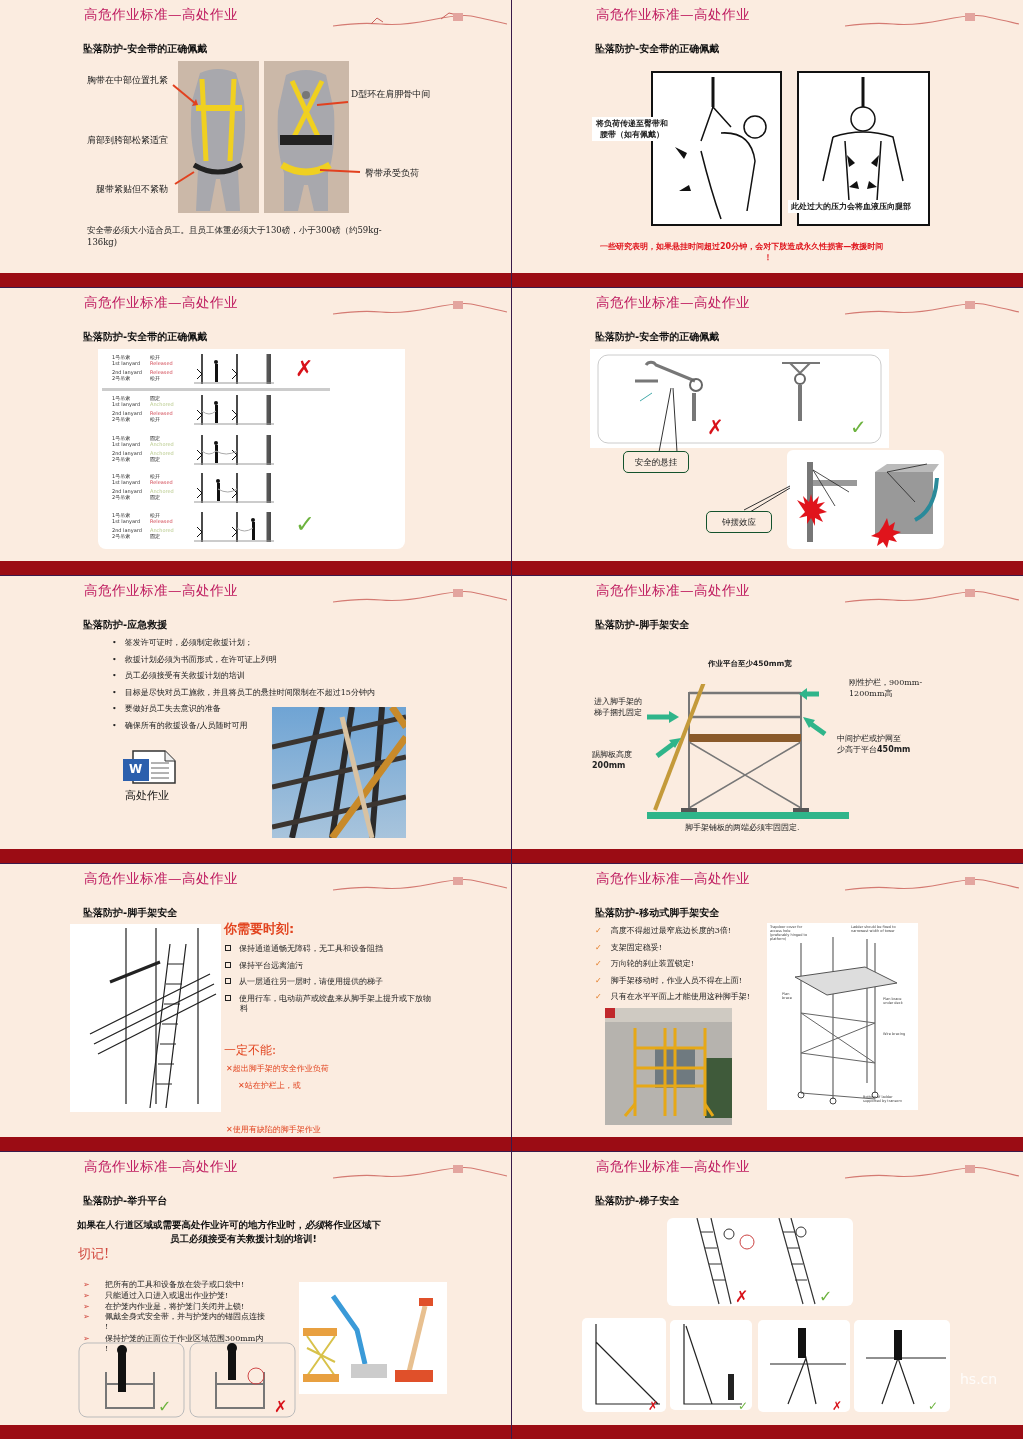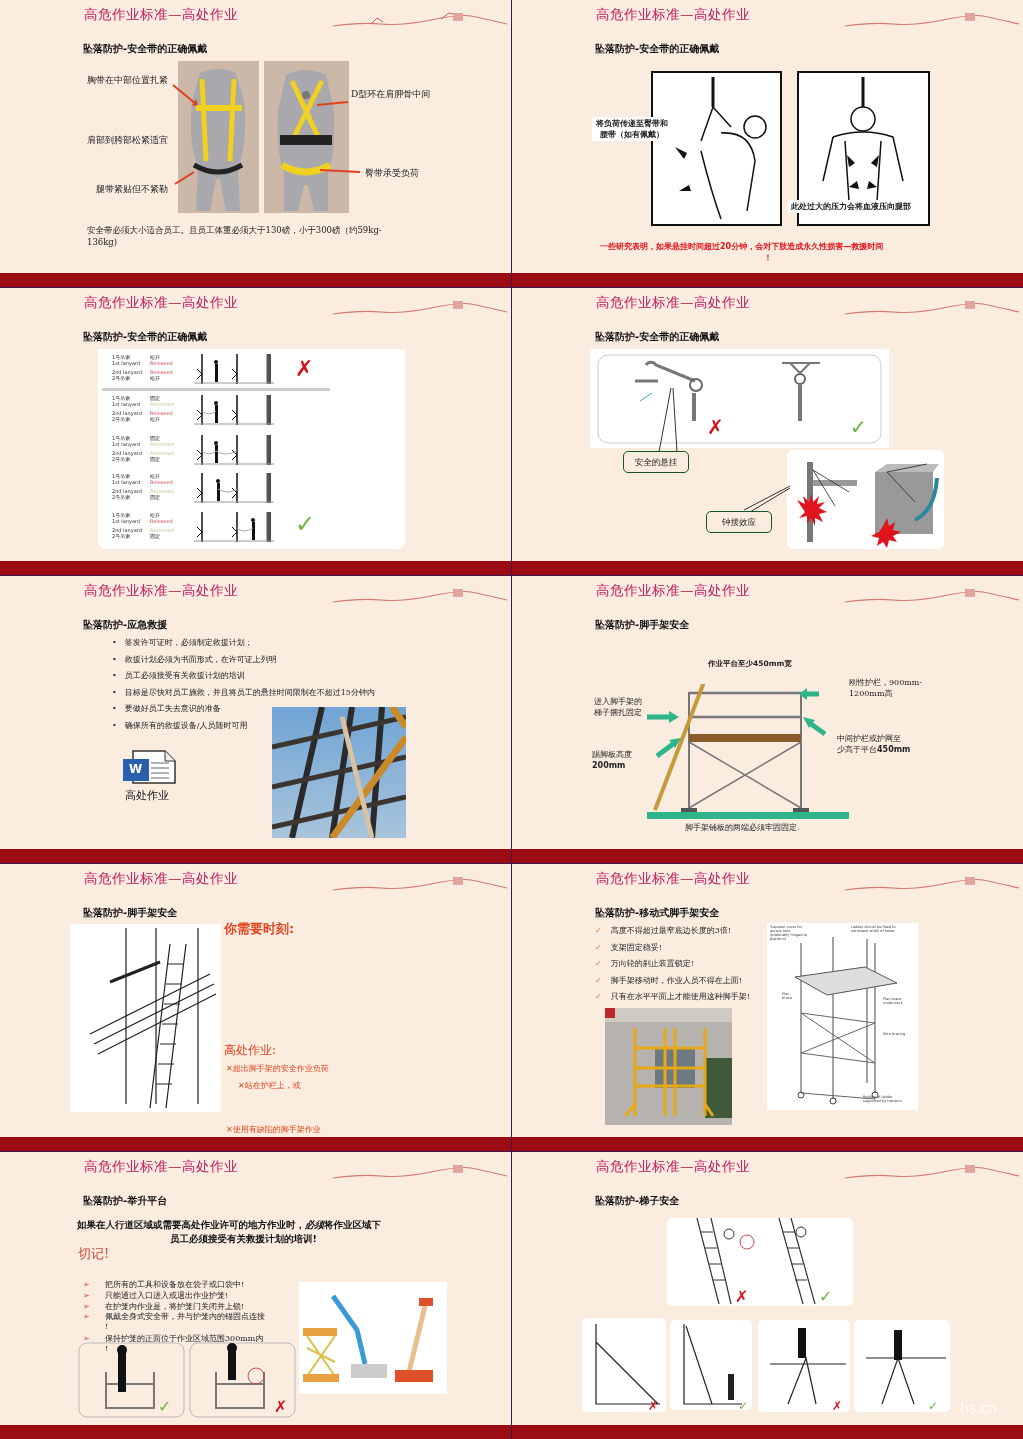--- a/index.html
+++ b/index.html
@@ -398,22 +398,29 @@
     <svg class="photo" style="left:70px;top:60px;" width="151" height="188" viewBox="0 0 151 188">
       <rect width="151" height="188" fill="#fff"></rect>
       <path d="M56 4 V180 M86 4 V180 M128 4 V180" stroke="#222" stroke-width="1.2"></path>
       <path d="M20 110 L140 50 M24 120 L144 60 M28 130 L146 70" stroke="#222" stroke-width="1.2"></path>
       <path d="M40 58 L90 38" stroke="#222" stroke-width="3"></path>
       <path d="M100 20 L80 184 M116 20 L96 184" stroke="#222" stroke-width="1.2"></path>
       <path d="M98 40 H114 M96 60 H112 M94 80 H110 M92 100 H108 M90 120 H106 M88 140 H104 M86 160 H102" stroke="#222"></path>
     </svg>
 
     <div class="lbl" style="left:224px;top:56px;font-size:13px;font-weight:bold;color:#e2441f;font-family:'DejaVu Sans',sans-serif;">你需要时刻:</div>
-
-    <div class="lbl" style="left:224px;top:178px;font-size:12px;color:#e2441f;">高处作业:</div>
+    <ul class="bullets" style="left:225px;top:79px;">
+      <li style="height:16.5px;"><span style="display:inline-block;width:6px;height:6px;border:1px solid #222;margin-right:8px;"></span><span>保持通道通畅无障碍，无工具和设备阻挡</span></li>
+      <li style="height:16.5px;"><span style="display:inline-block;width:6px;height:6px;border:1px solid #222;margin-right:8px;"></span><span>保持平台远离油污</span></li>
+      <li style="height:16.5px;"><span style="display:inline-block;width:6px;height:6px;border:1px solid #222;margin-right:8px;"></span><span>从一层通往另一层时，请使用提供的梯子</span></li>
+      <li style="height:10px;"><span style="display:inline-block;width:6px;height:6px;border:1px solid #222;margin-right:8px;"></span><span>使用行车，电动葫芦或绞盘来从脚手架上提升或下放物</span></li>
+      <li style="height:10px;padding-left:15px;"><span>料</span></li>
+    </ul>
+
+    <div class="lbl" style="left:224px;top:178px;font-size:12px;color:#e2441f;">一定不能:</div>
     <ul class="bullets" style="left:226px;top:199px;">
       <li style="height:16.5px;color:#e2441f;"><span style="font-family:'DejaVu Sans',sans-serif;">✕</span><span>超出脚手架的安全作业负荷</span></li>
       <li style="height:16.5px;color:#e2441f;margin-left:12px;"><span style="font-family:'DejaVu Sans',sans-serif;">✕</span><span>站在护栏上，或</span></li>
       <li style="height:16.5px;color:#e2441f;margin-top:28px;"><span style="font-family:'DejaVu Sans',sans-serif;">✕</span><span>使用有缺陷的脚手架作业</span></li>
     </ul>
     <div class="band"></div>
   </section>
 
   <section class="slide" style="left:512px;top:864px;">
     <div class="title">高危作业标准—高处作业</div>
@@ -539,17 +546,17 @@
       <rect x="146" y="56" width="6" height="26" fill="#222"></rect>
       <path d="M188 46 H264 M206 86 L224 40 L234 86" stroke="#222" stroke-width="1.2" fill="none"></path>
       <rect x="216" y="10" width="8" height="30" fill="#111"></rect>
       <path d="M284 40 H364 M300 86 L316 40 L332 86" stroke="#222" stroke-width="1.2" fill="none"></path>
       <rect x="312" y="12" width="8" height="30" fill="#111"></rect>
       <text x="66" y="92" font-size="12" font-weight="bold" fill="#d8121a" font-family="DejaVu Sans">✗</text>
       <text x="156" y="92" font-size="12" fill="#6db33f" font-family="DejaVu Sans">✓</text>
       <text x="250" y="92" font-size="12" font-weight="bold" fill="#d8121a" font-family="DejaVu Sans">✗</text>
       <text x="346" y="92" font-size="12" fill="#6db33f" font-family="DejaVu Sans">✓</text>
     </svg>
-    <div class="lbl" style="left:448px;top:248px;font-size:14px;color:rgba(255,255,255,0.85);font-family:'DejaVu Sans',sans-serif;">hs.cn</div>
+    <div class="lbl" style="left:448px;top:219px;font-size:14px;color:rgba(255,255,255,0.85);font-family:'DejaVu Sans',sans-serif;">hs.cn</div>
     <div class="band"></div>
   </section>
 
 </div>
 
 </body></html>

